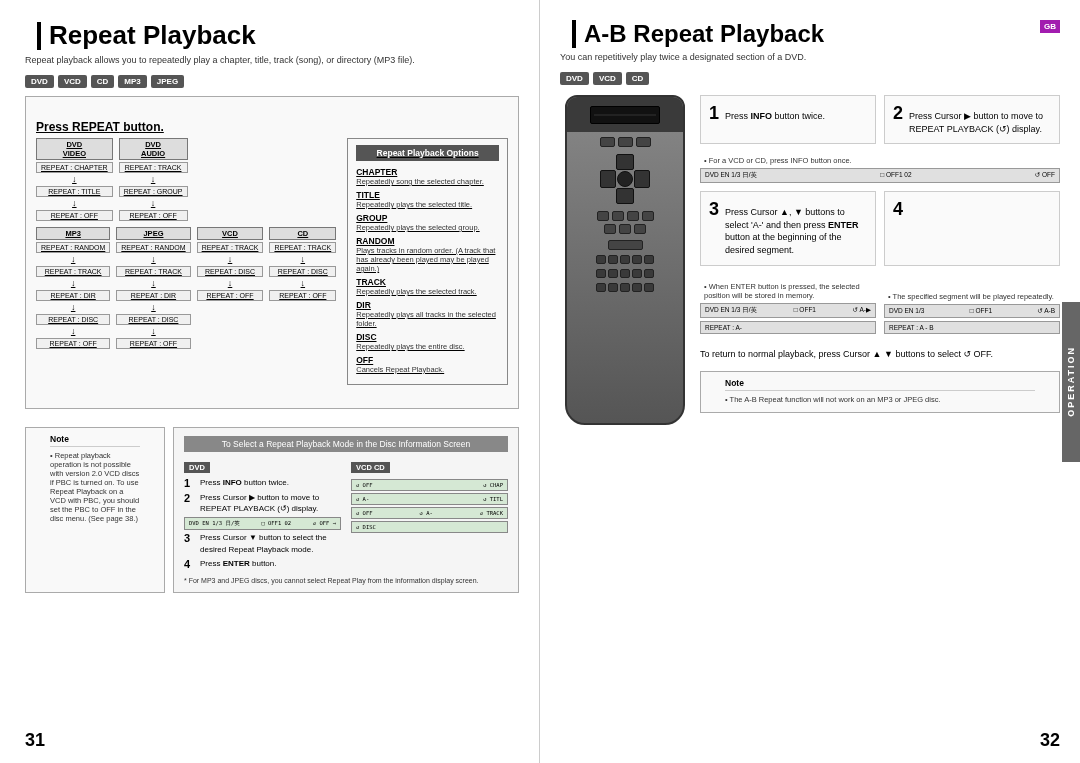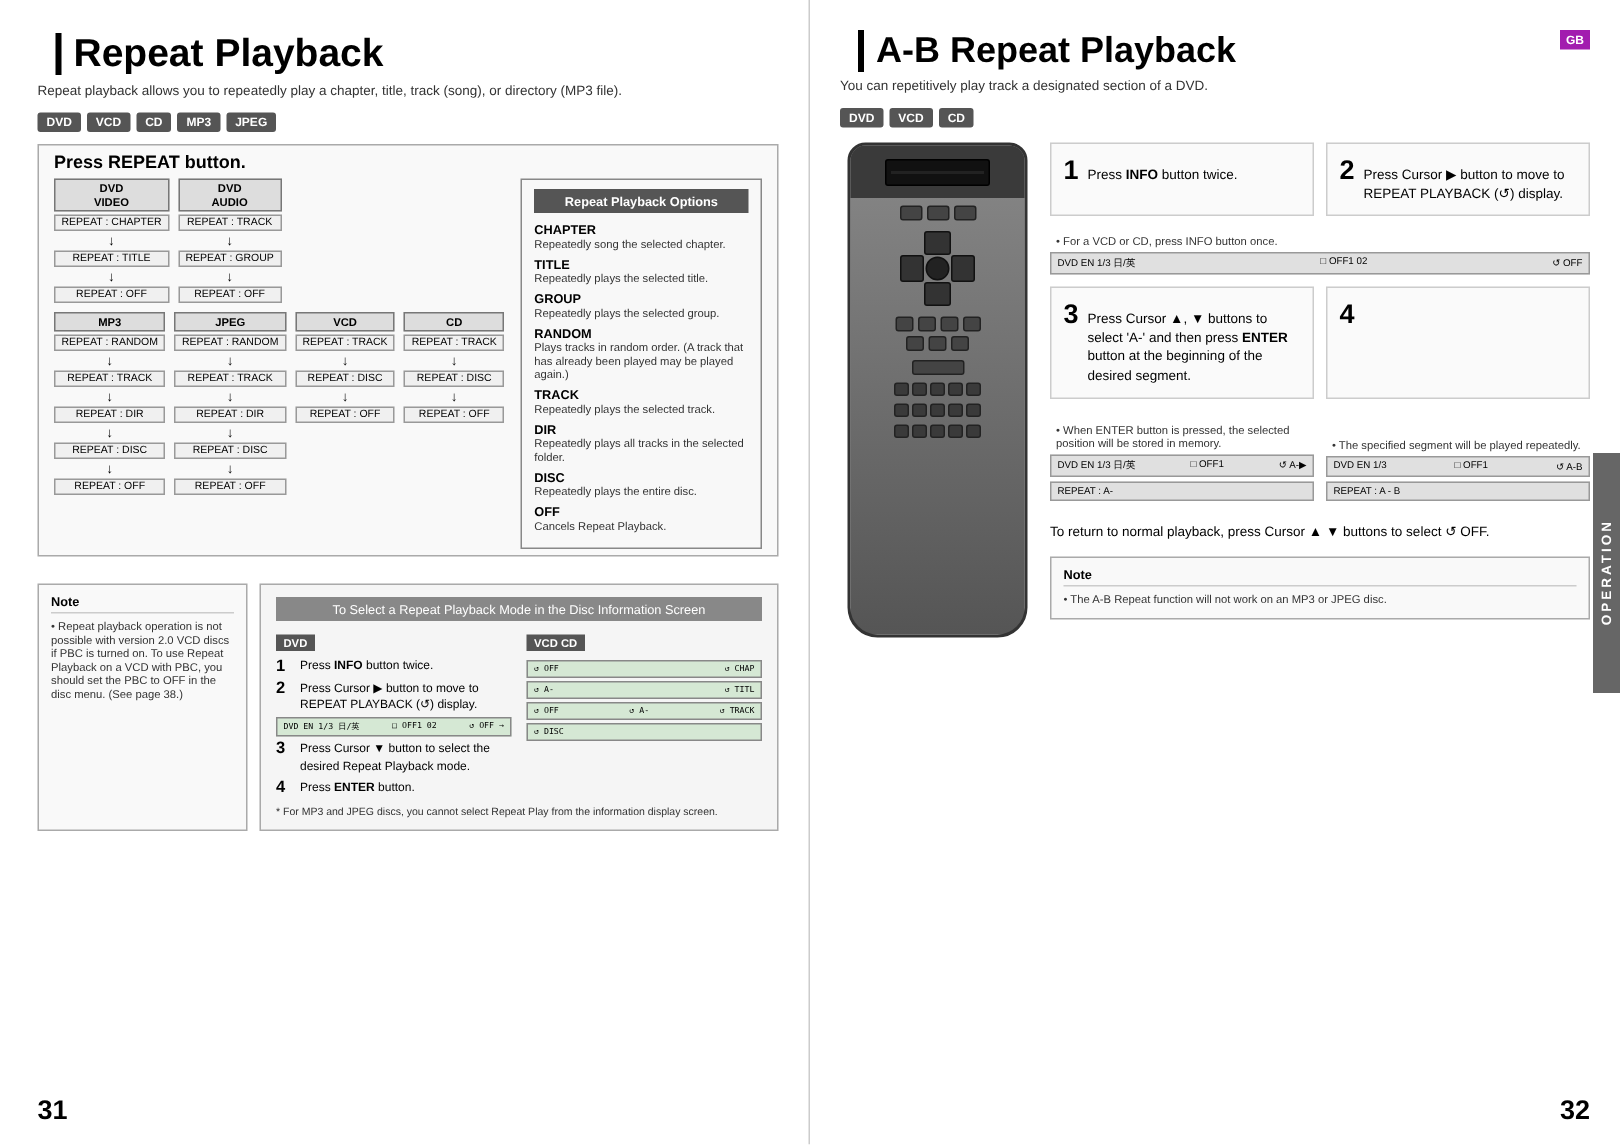--- a/index.html
+++ b/index.html
@@ -96,23 +96,24 @@
       color: #fff;
       font-size: 8px;
       font-weight: bold;
       padding: 2px 6px;
       border-radius: 2px;
     }
 
     
     .repeat-box {
       border: 1px solid #aaa;
-      padding: 4px 10px;
+      padding: 23px 10px;
       margin-bottom: 10px;
       background: #f9f9f9;
+      text-decoration: underline;
     }
     .repeat-box .title {
       font-size: 12px;
       font-weight: bold;
       margin-bottom: 4px;
     }
     .repeat-box .note {
       font-size: 8.5px;
       color: #333;
       margin-bottom: 8px;
@@ -143,21 +144,21 @@
       font-size: 8.5px;
     }
     .options-panel .opt-desc {
       font-size: 7.5px;
       color: #333;
     }
 
     
     .note-box {
       border: 1px solid #aaa;
-      padding: 6px 8px;
+      padding: 6px 24px;
       margin-top: 8px;
       background: #f9f9f9;
     }
     .note-box .note-title {
       font-weight: bold;
       font-size: 8.5px;
       margin-bottom: 4px;
       border-bottom: 1px solid #ccc;
       padding-bottom: 2px;
     }
@@ -560,21 +561,21 @@
   </div>
 
   <div class="page-num-left">31</div>
 </div>
 
 <div class="right-page">
 
   <div class="gb-badge">GB</div>
 
   <h1>A-B Repeat Playback</h1>
-  <p class="subtitle">You can repetitively play track a designated section of a DVD.</p>
+  <p class="subtitle">You can repetitively play twice a designated section of a DVD.</p>
 
   <div class="format-row">
     <span class="badge">DVD</span>
     <span class="badge">VCD</span>
     <span class="badge">CD</span>
   </div>
 
   <div class="ab-layout">
 
     <div class="remote-area">

